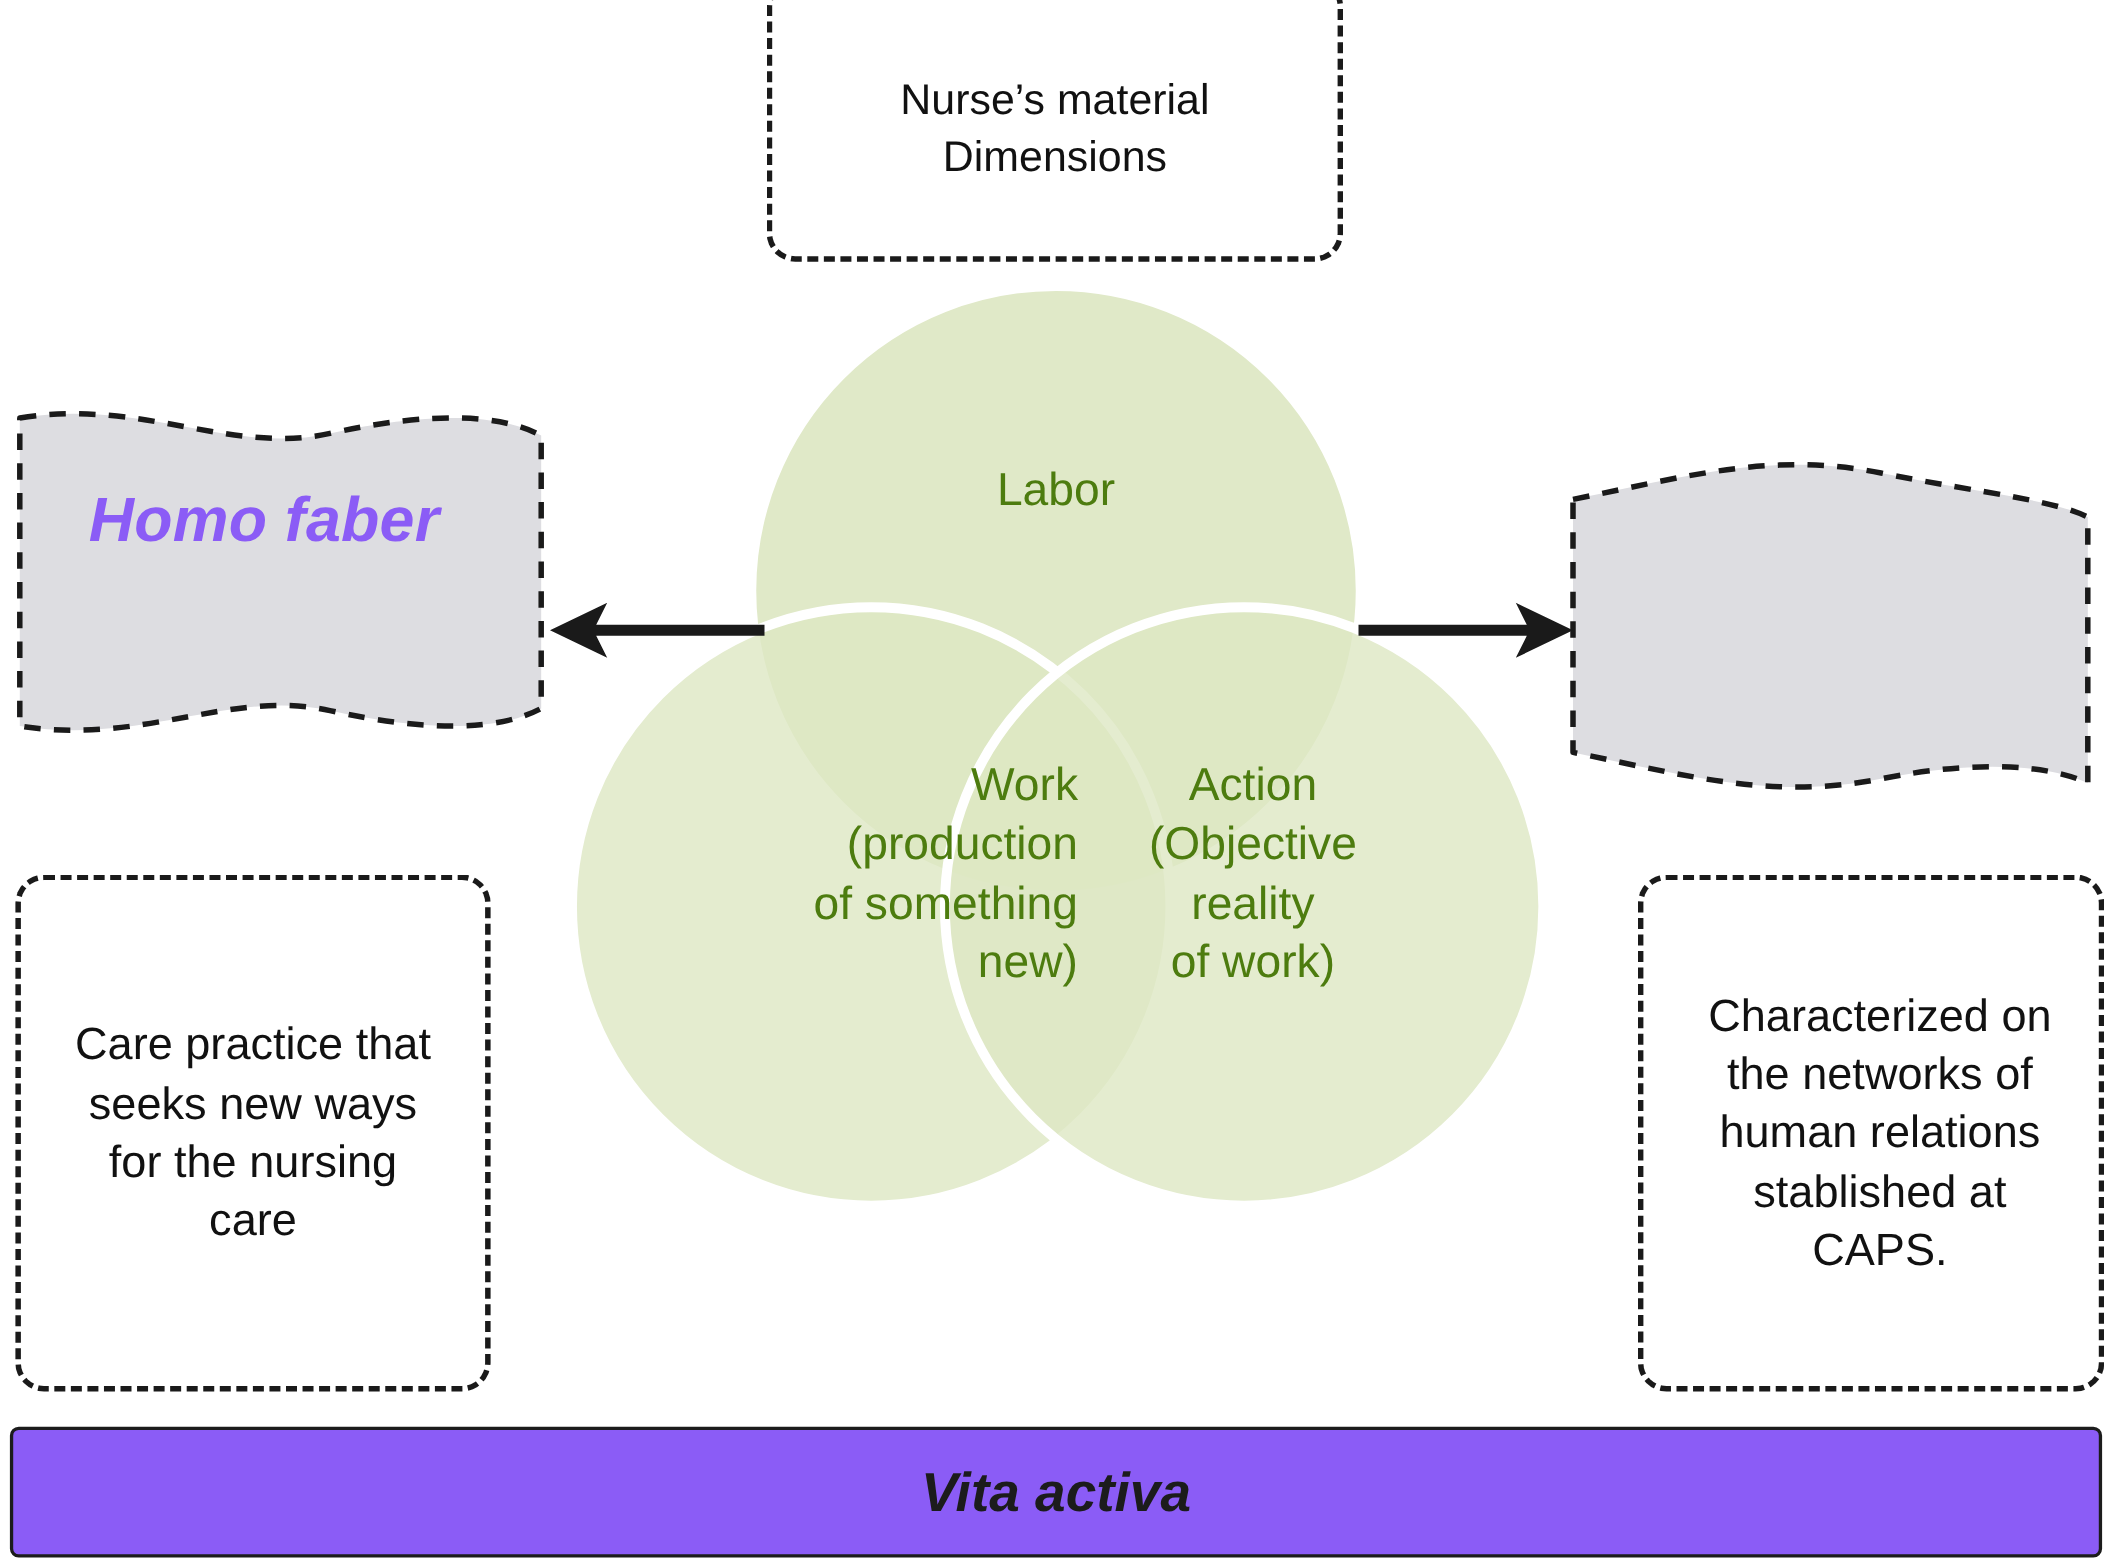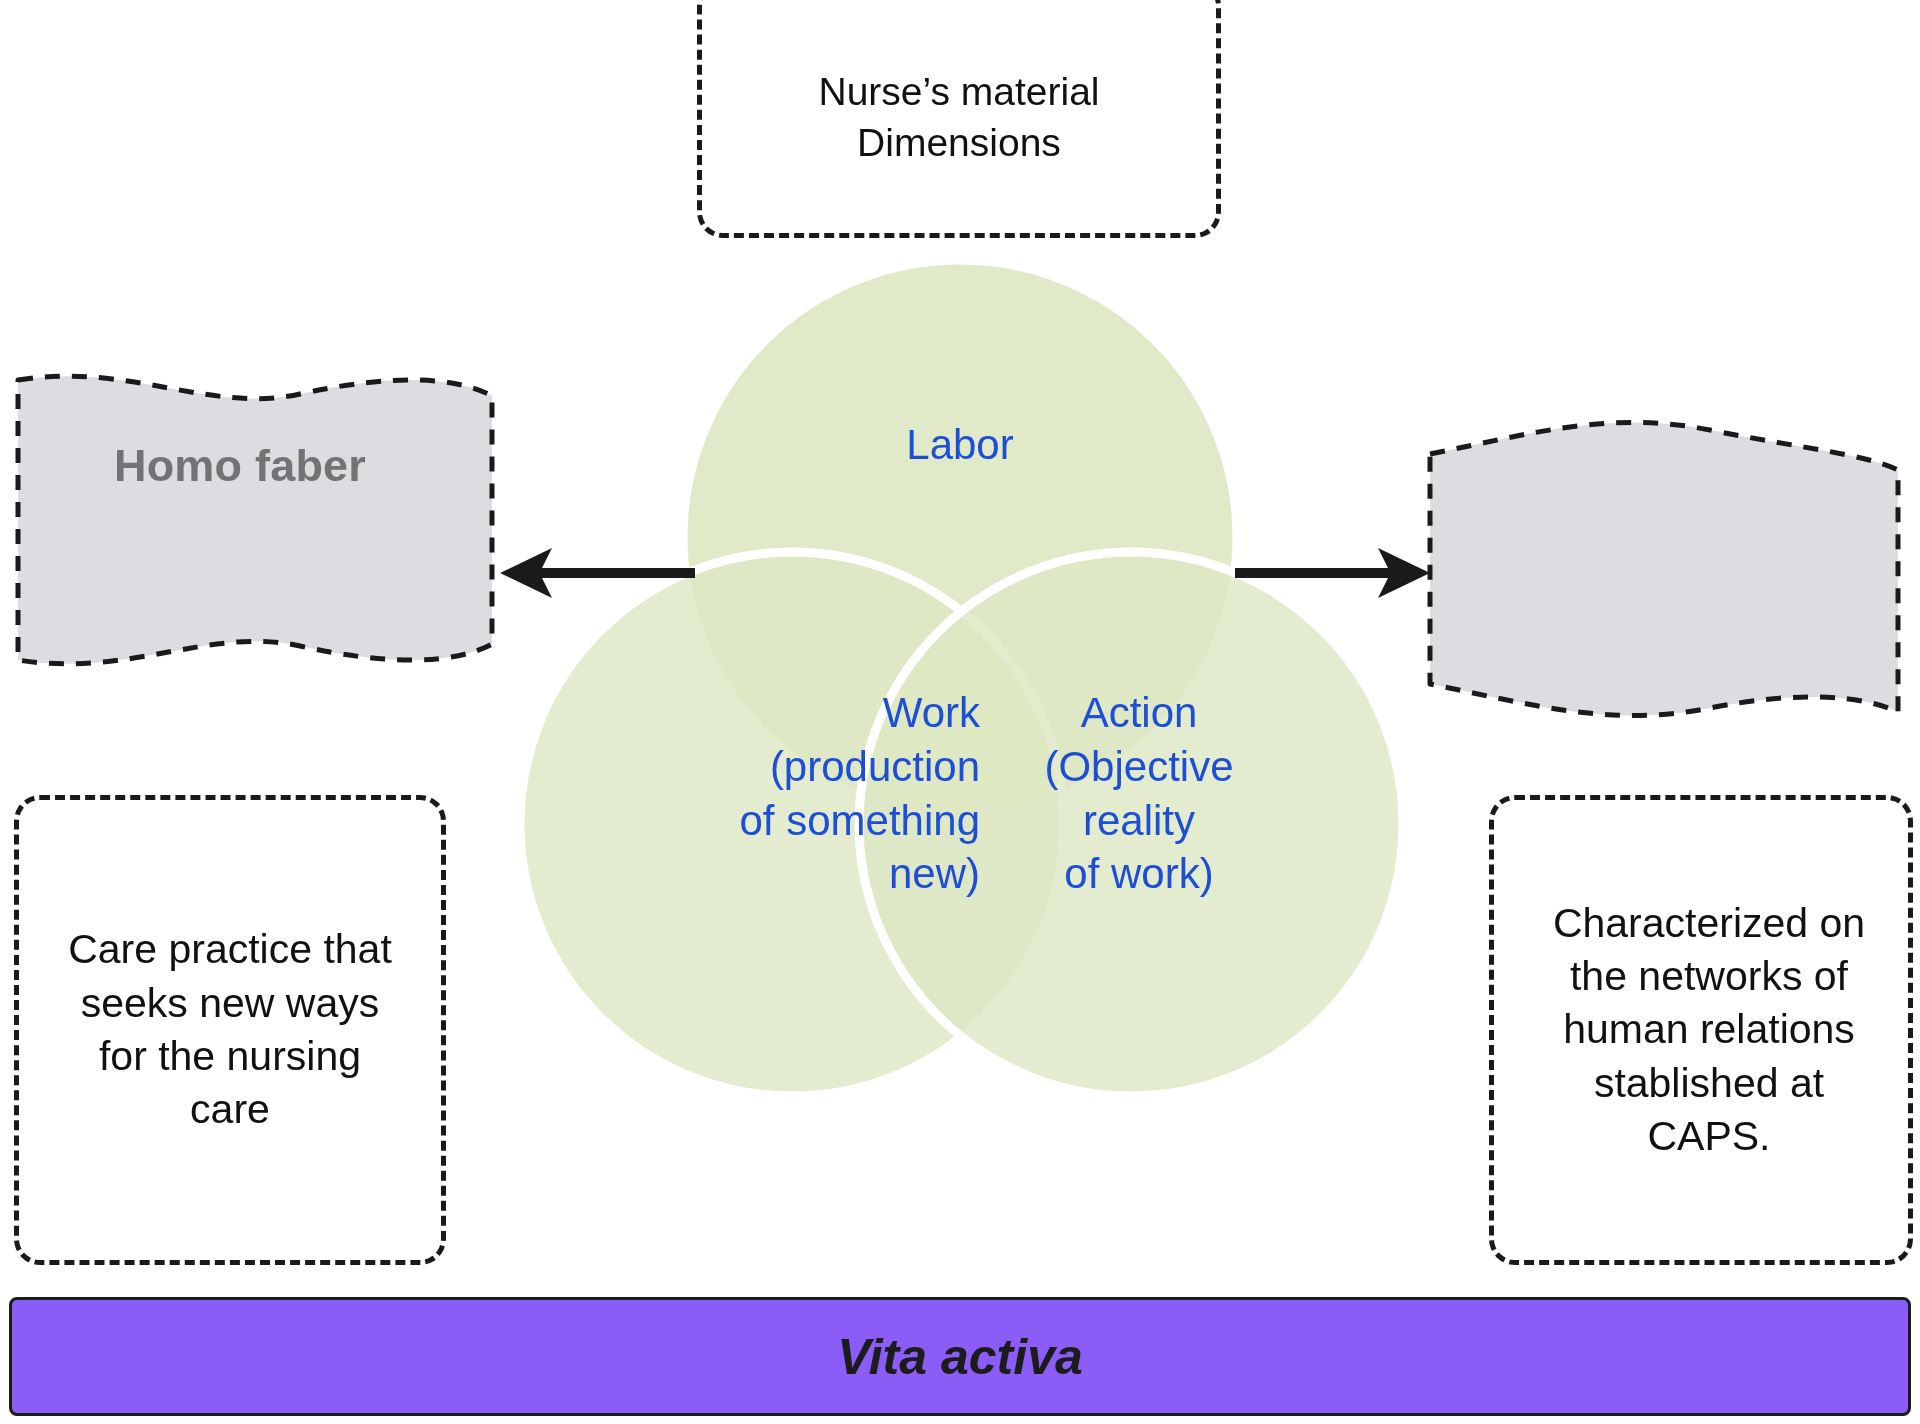--- a/index.html
+++ b/index.html
@@ -75,21 +75,21 @@
     position: absolute;
     left: 0;
     top: 0;
     width: 1920px;
     height: 1424px;
     pointer-events: none;
   }
   .venn-label {
     position: absolute;
     text-align: center;
-    color: #1d4ed8;
+    color: #4d7c0f;
     line-height: 1.28;
     white-space: pre-line;
     font-size: 42px;
   }
   #label-labor {
     left: 760px;
     top: 418px;
     width: 400px;
   }
   #label-work {
@@ -105,22 +105,23 @@
   }
 
   
   .ribbon {
     position: absolute;
   }
   .ribbon-label {
     position: absolute;
     text-align: center;
     font-weight: bold;
-    font-size: 45px;
-    color: #737373;
+    font-style: italic;
+    font-size: 57px;
+    color: #8b5cf6;
     letter-spacing: 0.2px;
   }
   #ribbon-left { left: 0px; top: 352px; width: 520px; height: 330px; }
   #ribbon-left-label { left: 30px; top: 440px; width: 420px; }
   #ribbon-right { left: 1410px; top: 412px; width: 510px; height: 330px; }
   #ribbon-right-label { left: 1430px; top: 440px; width: 470px; }
 
   
   .arrow-svg { position: absolute; }
   #arrow-left { left: 500px; top: 540px; width: 200px; height: 66px; }

